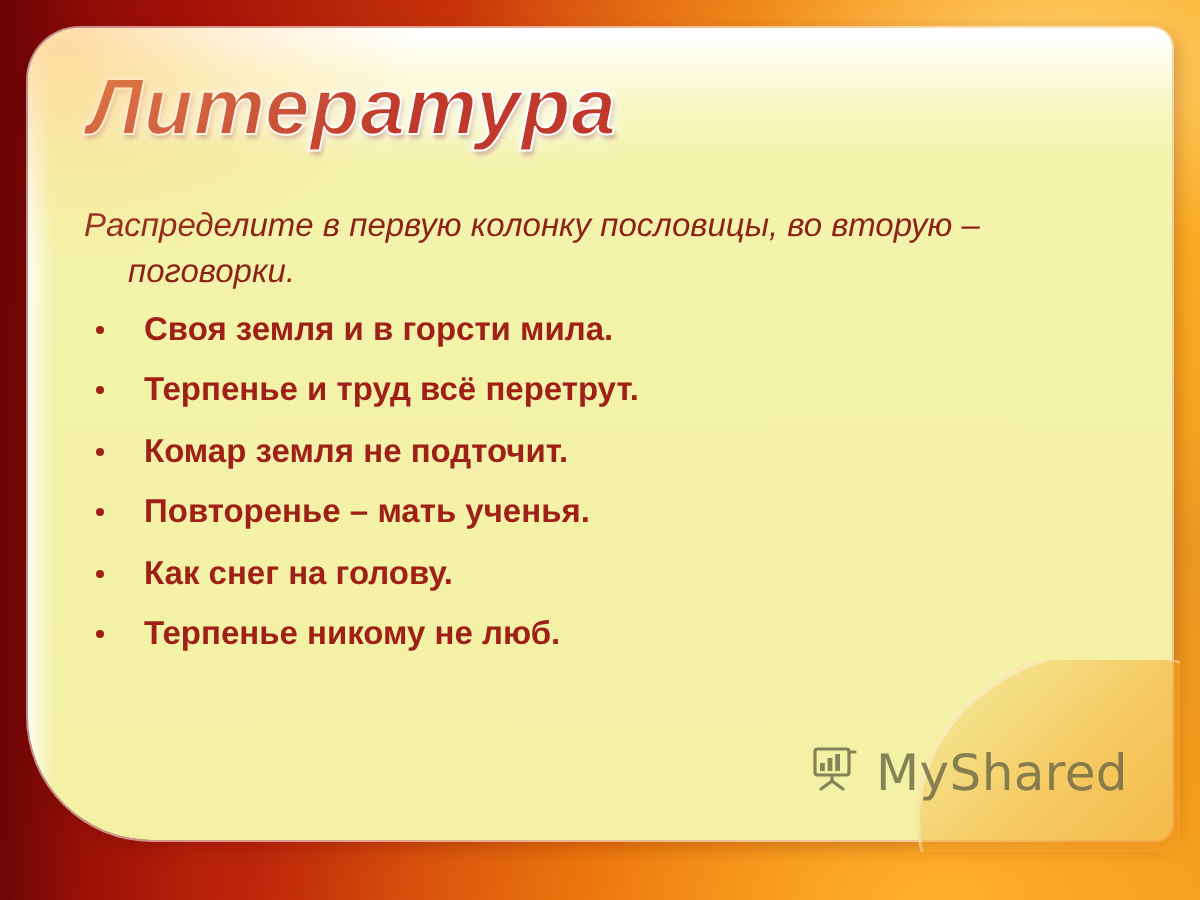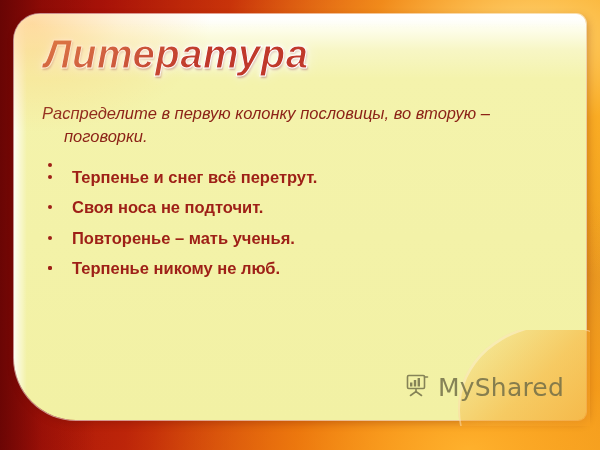--- a/index.html
+++ b/index.html
@@ -194,35 +194,37 @@
       <div class="slide-title">Литература</div>
 
       <div class="instruction">
         <span>Распределите в первую колонку пословицы, во вторую –</span>
         <span class="wrap-line">поговорки.</span>
       </div>
 
       <ul class="bullet-list">
         <li>
           <span class="dot"></span>
-        </li>
-        <li>
-          <span class="dot"></span>
-          <span>Терпенье и снег всё перетрут.</span>
-        </li>
-        <li>
-          <span class="dot"></span>
-          <span>Своя носа не подточит.</span>
+          <span>Своя земля и в горсти мила.</span>
+        </li>
+        <li>
+          <span class="dot"></span>
+          <span>Терпенье и труд всё перетрут.</span>
+        </li>
+        <li>
+          <span class="dot"></span>
+          <span>Комар земля не подточит.</span>
         </li>
         <li>
           <span class="dot"></span>
           <span>Повторенье – мать ученья.</span>
         </li>
         <li>
           <span class="dot"></span>
+          <span>Как снег на голову.</span>
         </li>
         <li>
           <span class="dot"></span>
           <span>Терпенье никому не люб.</span>
         </li>
       </ul>
 
       <div class="watermark">
         <span class="wm-icon">
           <svg width="26" height="26" viewBox="0 0 26 26" aria-hidden="true">

